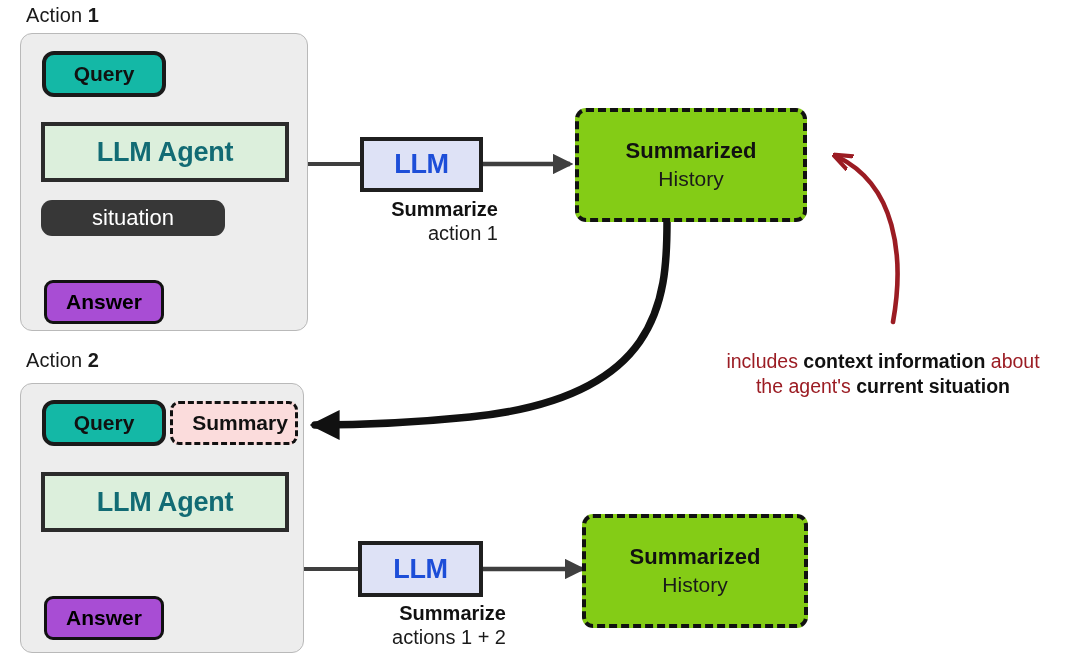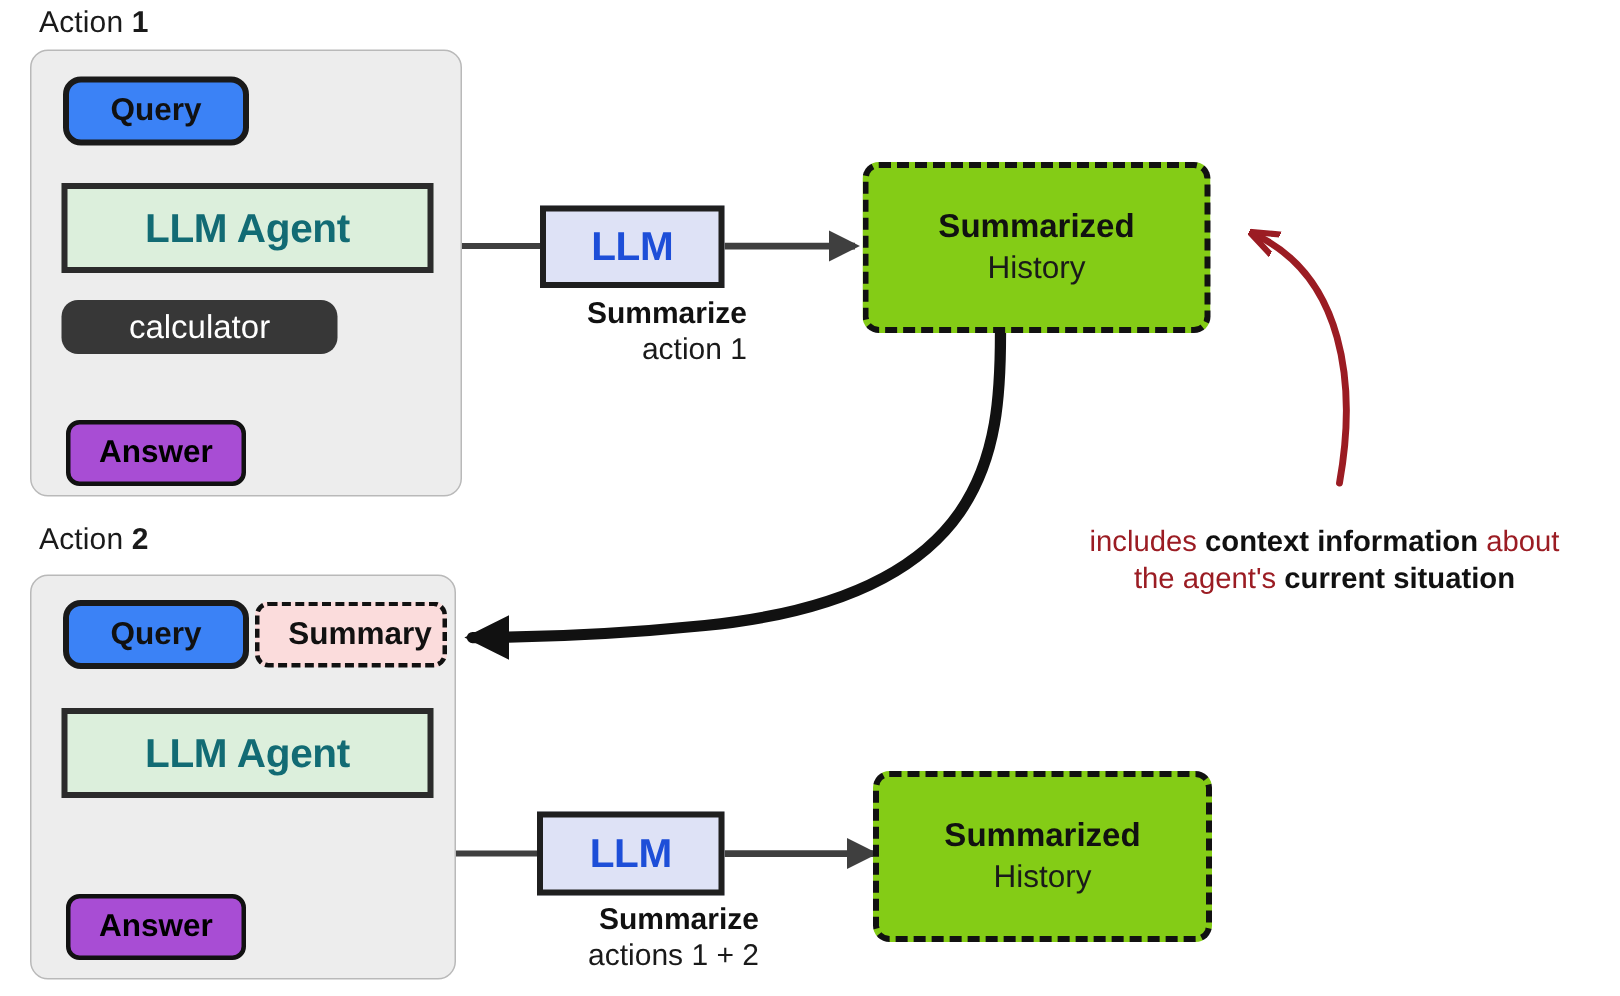--- a/index.html
+++ b/index.html
@@ -33,21 +33,21 @@
   .action-label b { font-weight: 700; }
 
   .panel {
     background: #ededed;
     border: 1.5px solid #b9b9b9;
     border-radius: 12px;
   }
 
   
   .query-box {
-    background: #3b82f6;
+    background: #14b8a6;
     border: 4px solid #1a1a1a;
     border-radius: 12px;
     display: flex;
     align-items: center;
     justify-content: center;
     font-size: 21px;
     font-weight: 700;
     color: #111111;
   }
   .agent-box {
@@ -184,21 +184,21 @@
 
 <div class="abs query-box" style="left:42px; top:51px; width:124px; height:46px;">
   <span>Query</span>
 </div>
 
 <div class="abs agent-box" style="left:41px; top:122px; width:248px; height:60px;">
   <span>LLM Agent</span>
 </div>
 
 <div class="abs tool-box" style="left:41px; top:200px; width:184px; height:36px;">
-  <span>calculator</span>
+  <span>situation</span>
 </div>
 
 <div class="abs answer-box" style="left:44px; top:280px; width:120px; height:44px;">
   <span>Answer</span>
 </div>
 
 <div class="abs llm-box" style="left:360px; top:137px; width:123px; height:55px;">
   <span>LLM</span>
 </div>
 

